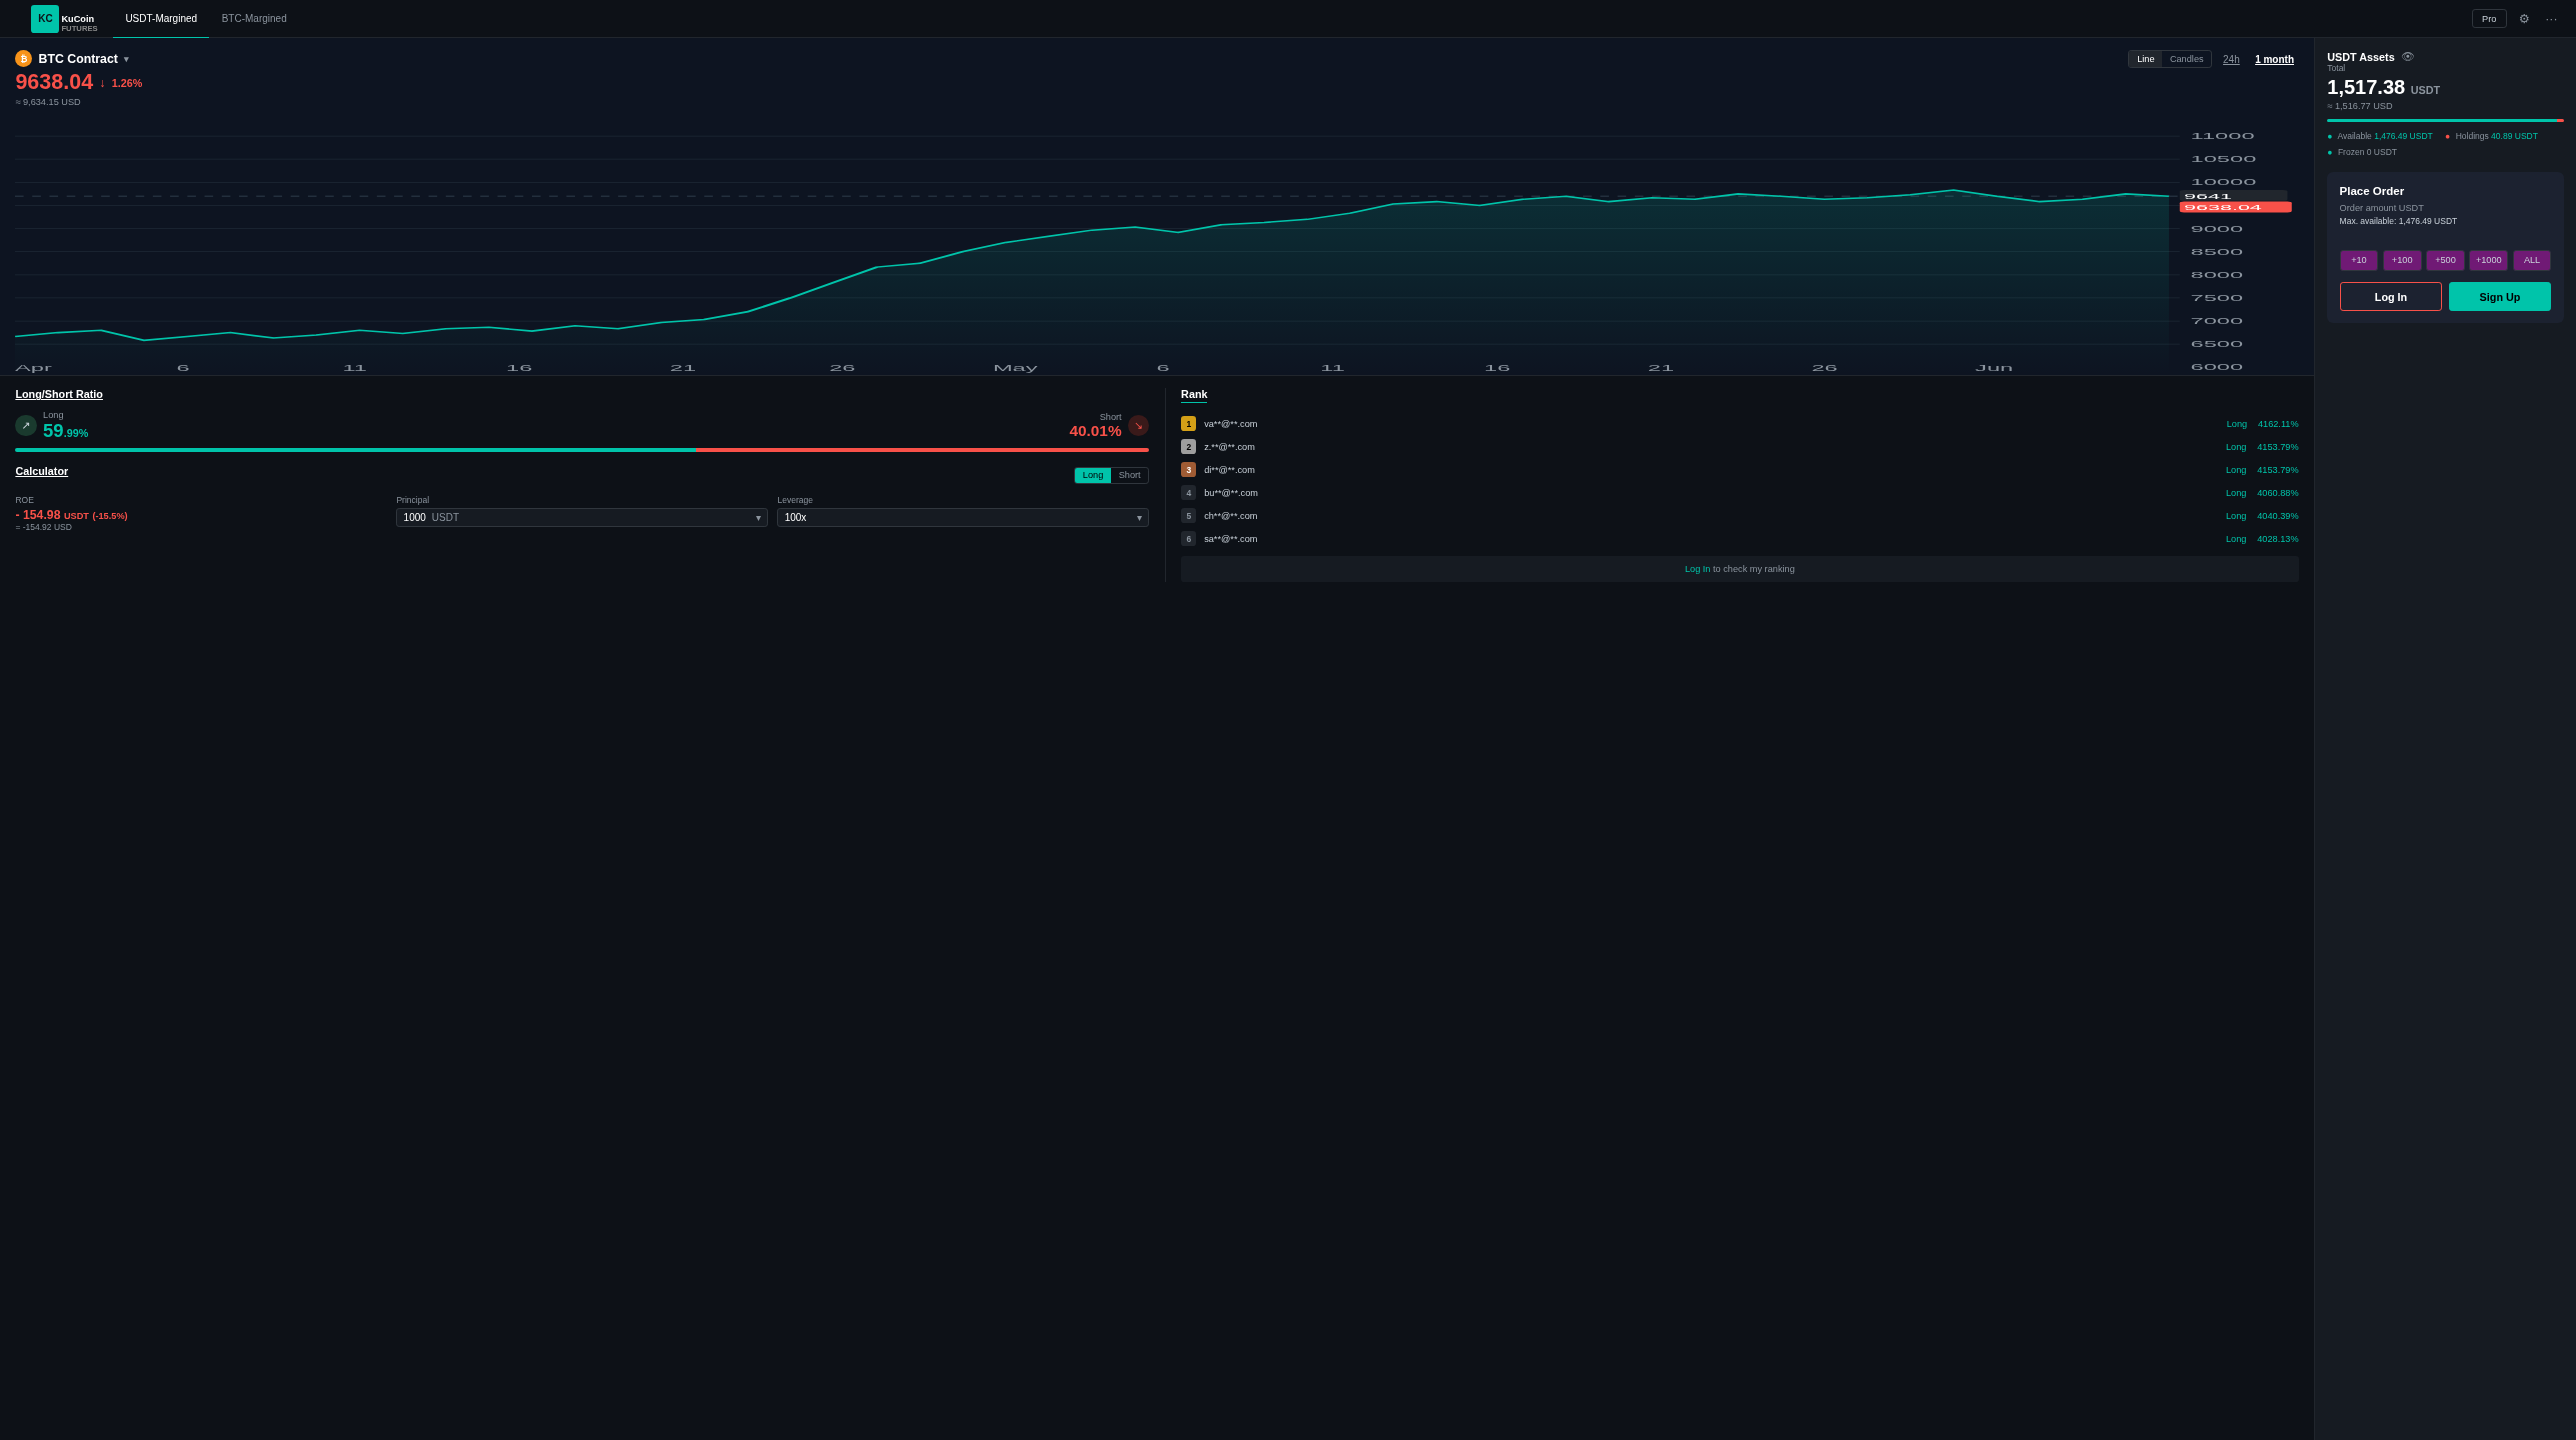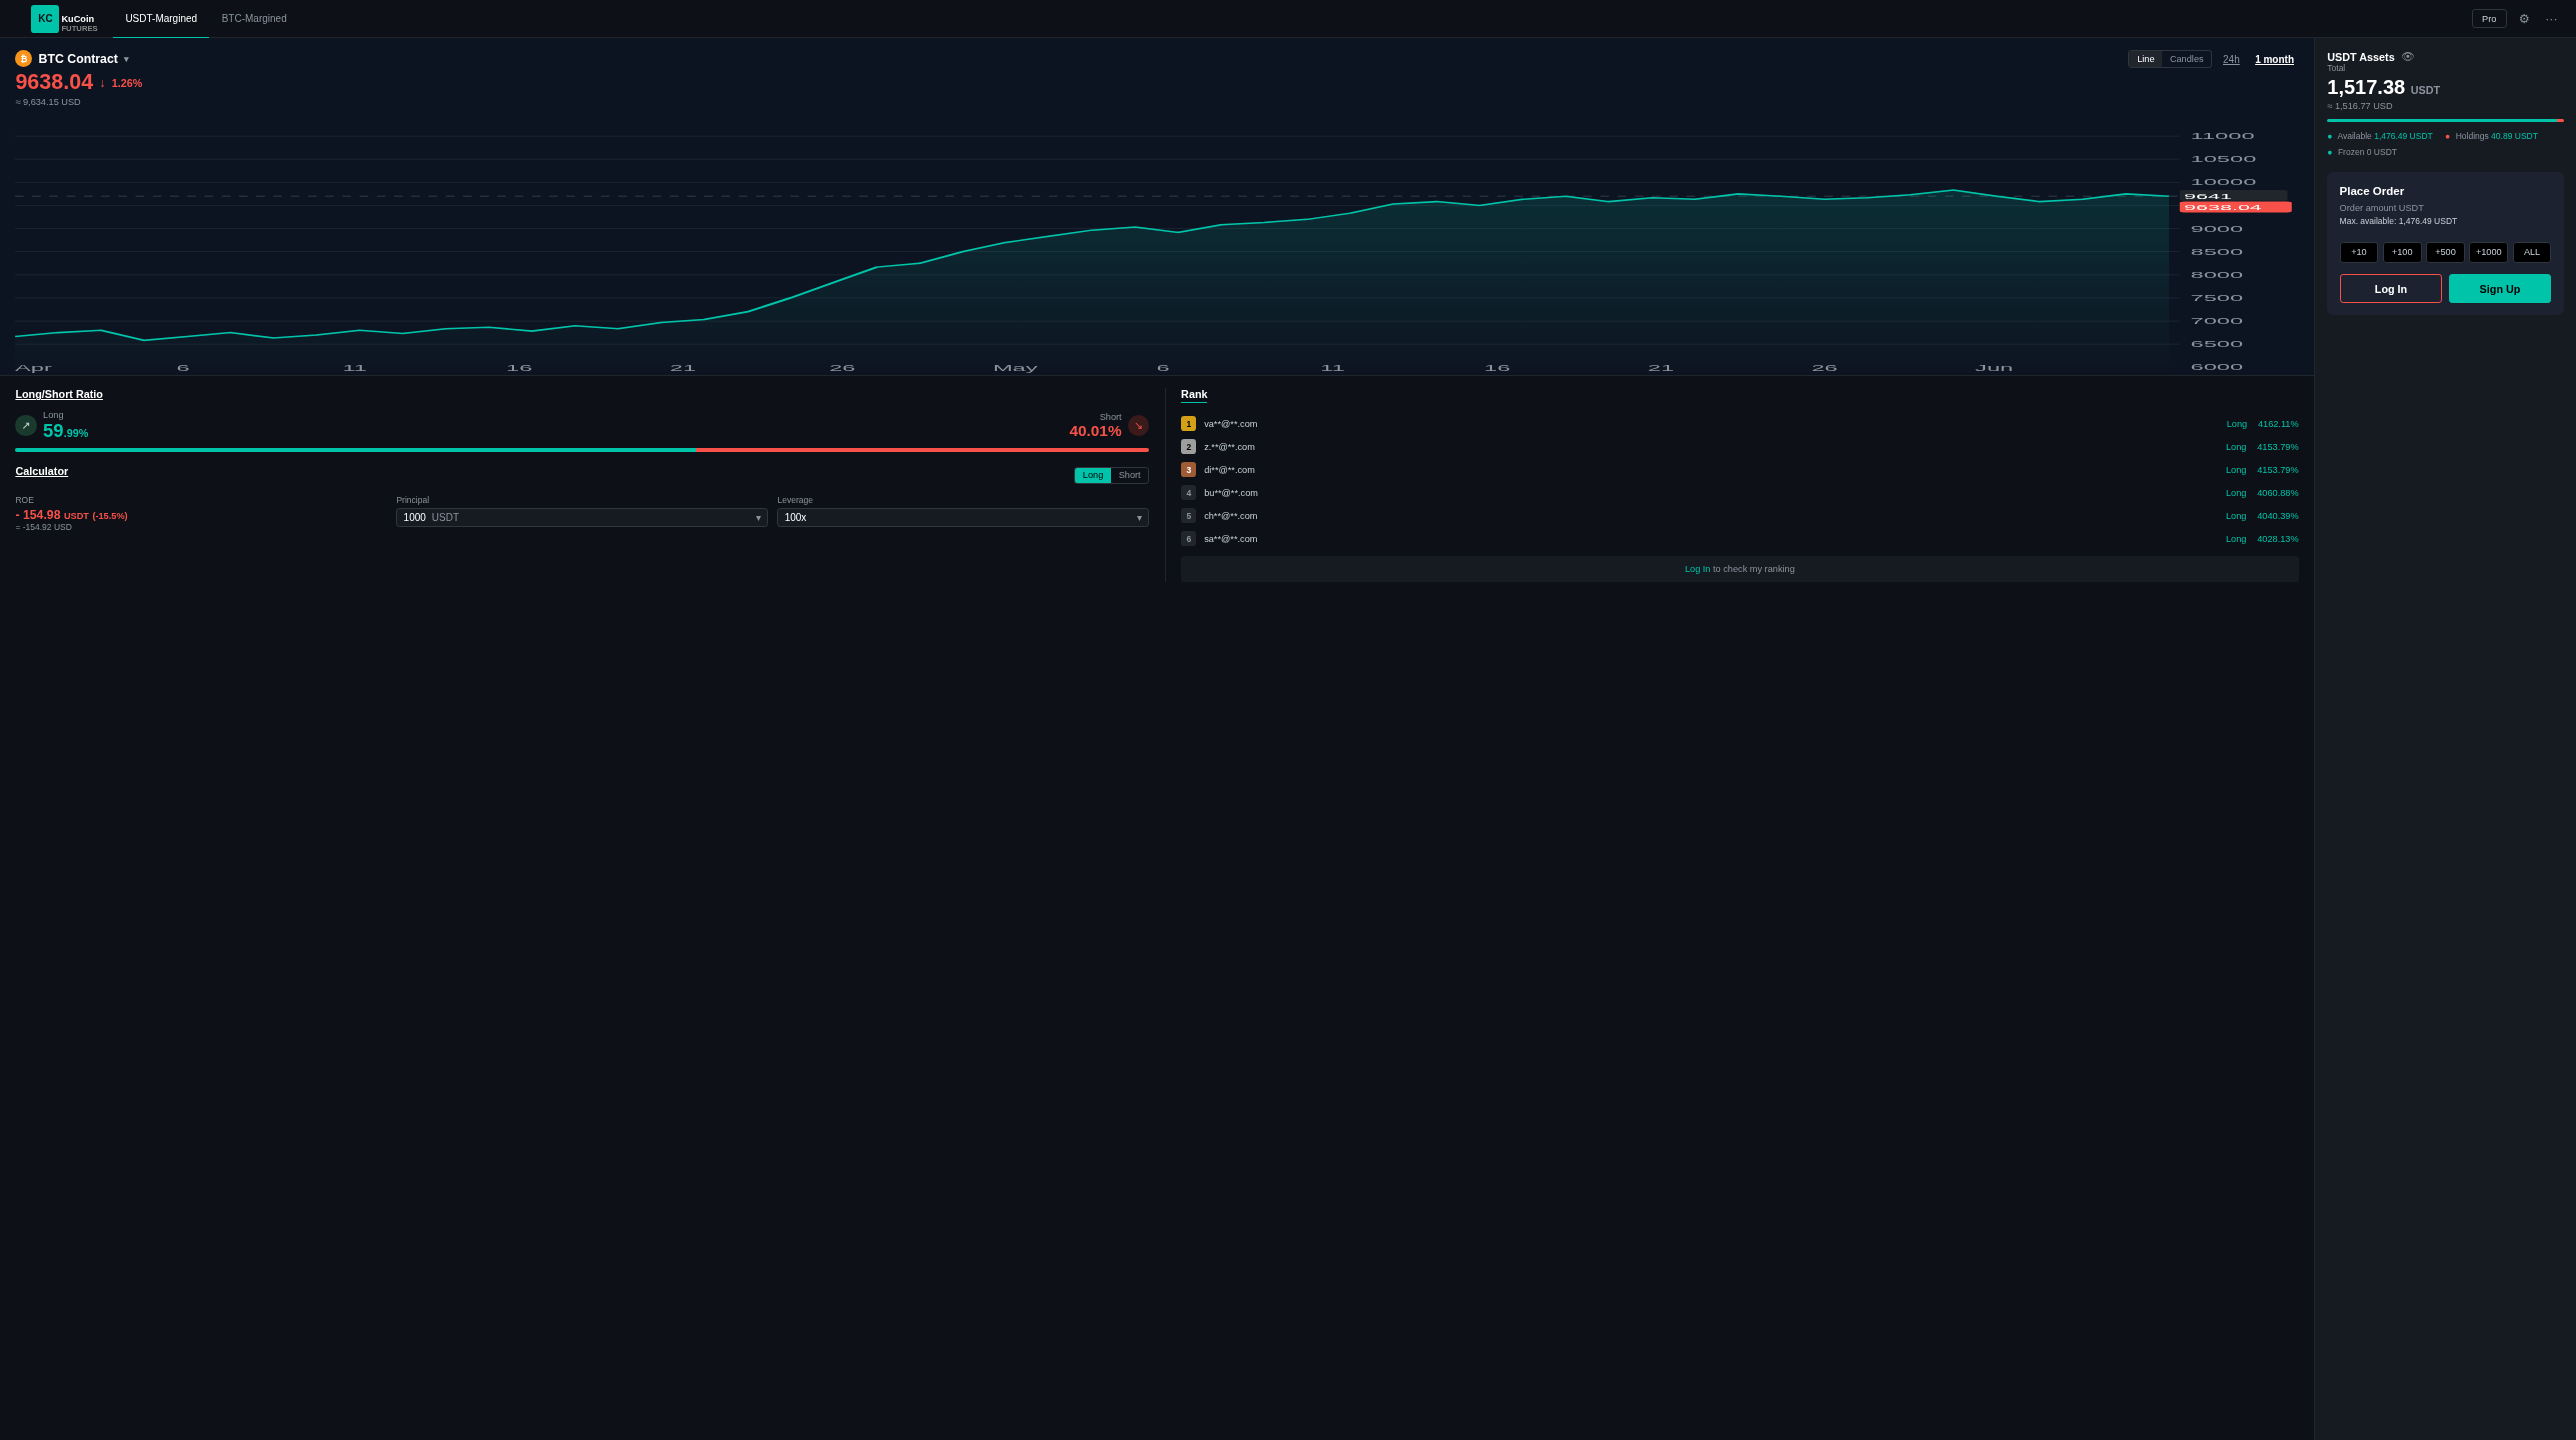--- a/index.html
+++ b/index.html
@@ -363,31 +363,31 @@
       border-radius: 6.2px;
       padding: 12.3px;
     }
     .order-title {
       font-size: 11.5px;
       font-weight: 700;
       color: #fff;
       margin-bottom: 6.2px;
     }
     .order-label { color: #8b949e; font-size: 9.2px; margin-bottom: 3.1px; }
-    .order-max { color: #8b949e; font-size: 8.5px; margin-bottom: 16px; }
+    .order-max { color: #8b949e; font-size: 8.5px; margin-bottom: 24px; }
     .order-max span { color: #c9d1d9; }
     .amount-btns {
       display: flex;
       gap: 4.6px;
       margin-bottom: 10.8px;
       flex-wrap: wrap;
     }
     .amount-btn {
       flex: 1;
-      background: #000000;
+      background: #701a75;
       border: 0.8px solid #30363d;
       color: #c9d1d9;
       border-radius: 3.1px;
       padding: 4.6px 3.1px;
       cursor: pointer;
       font-size: 9.2px;
       text-align: center;
     }
     .action-btns { display: flex; gap: 6.2px; }
     .login-btn {

